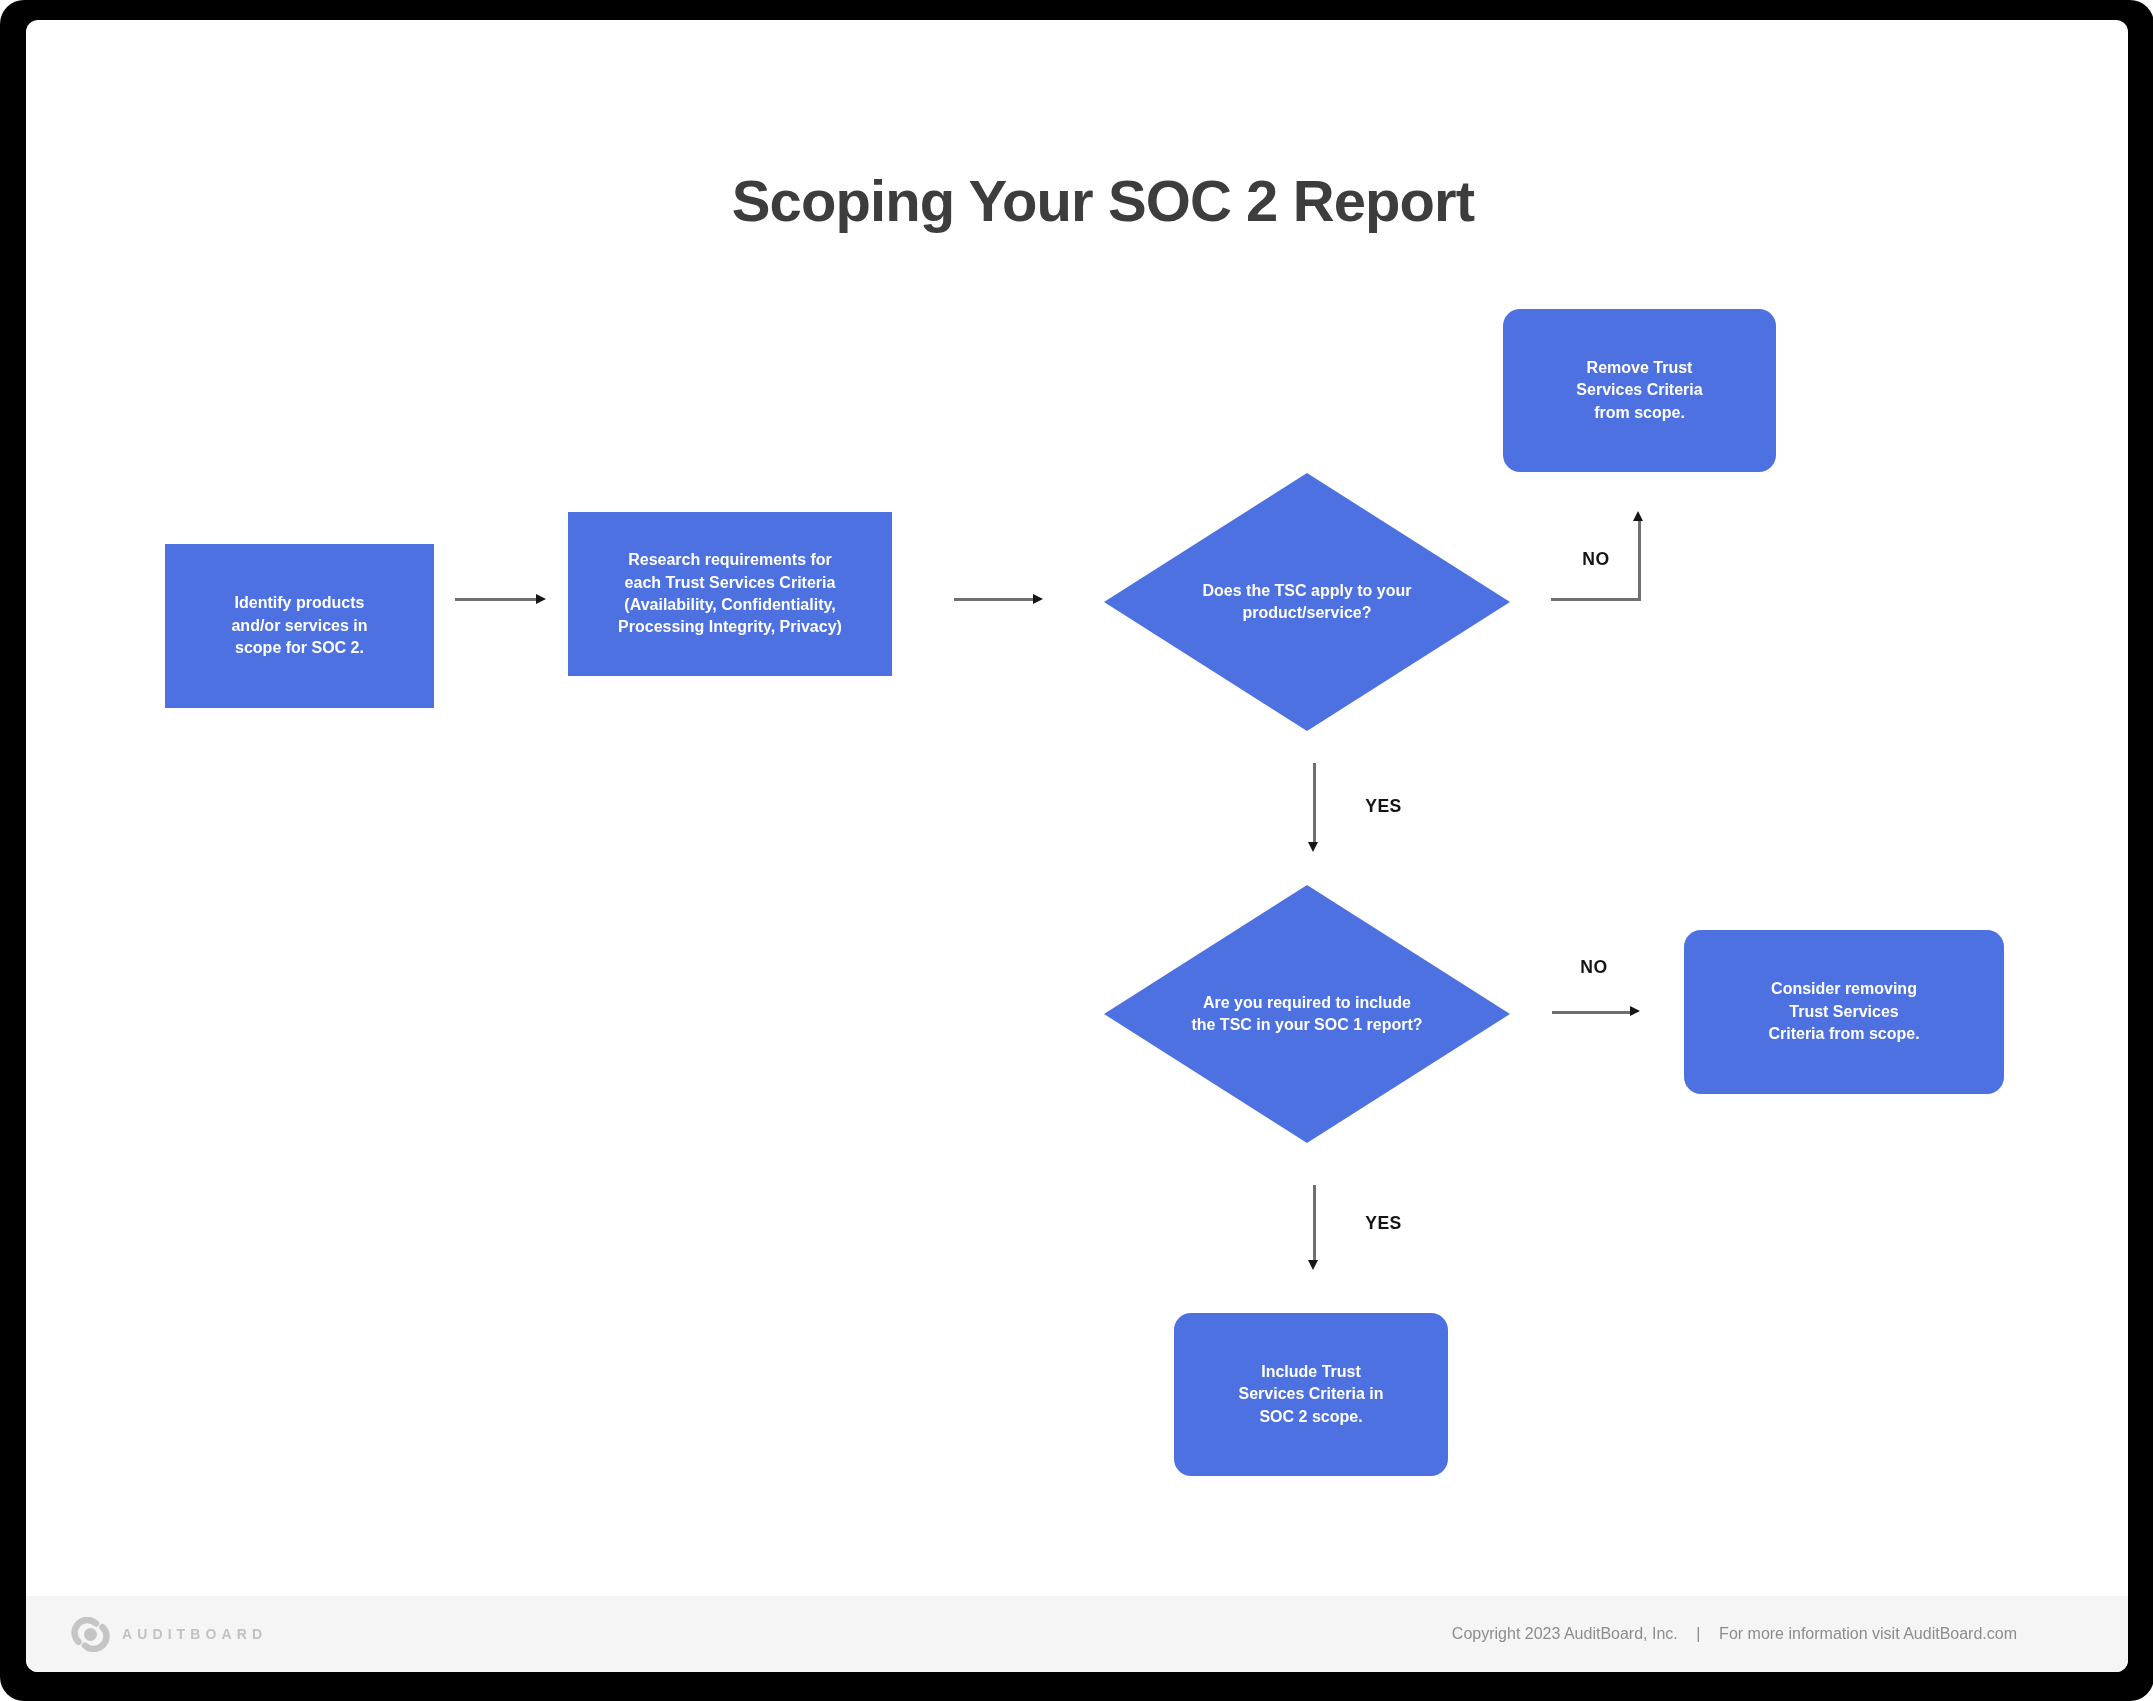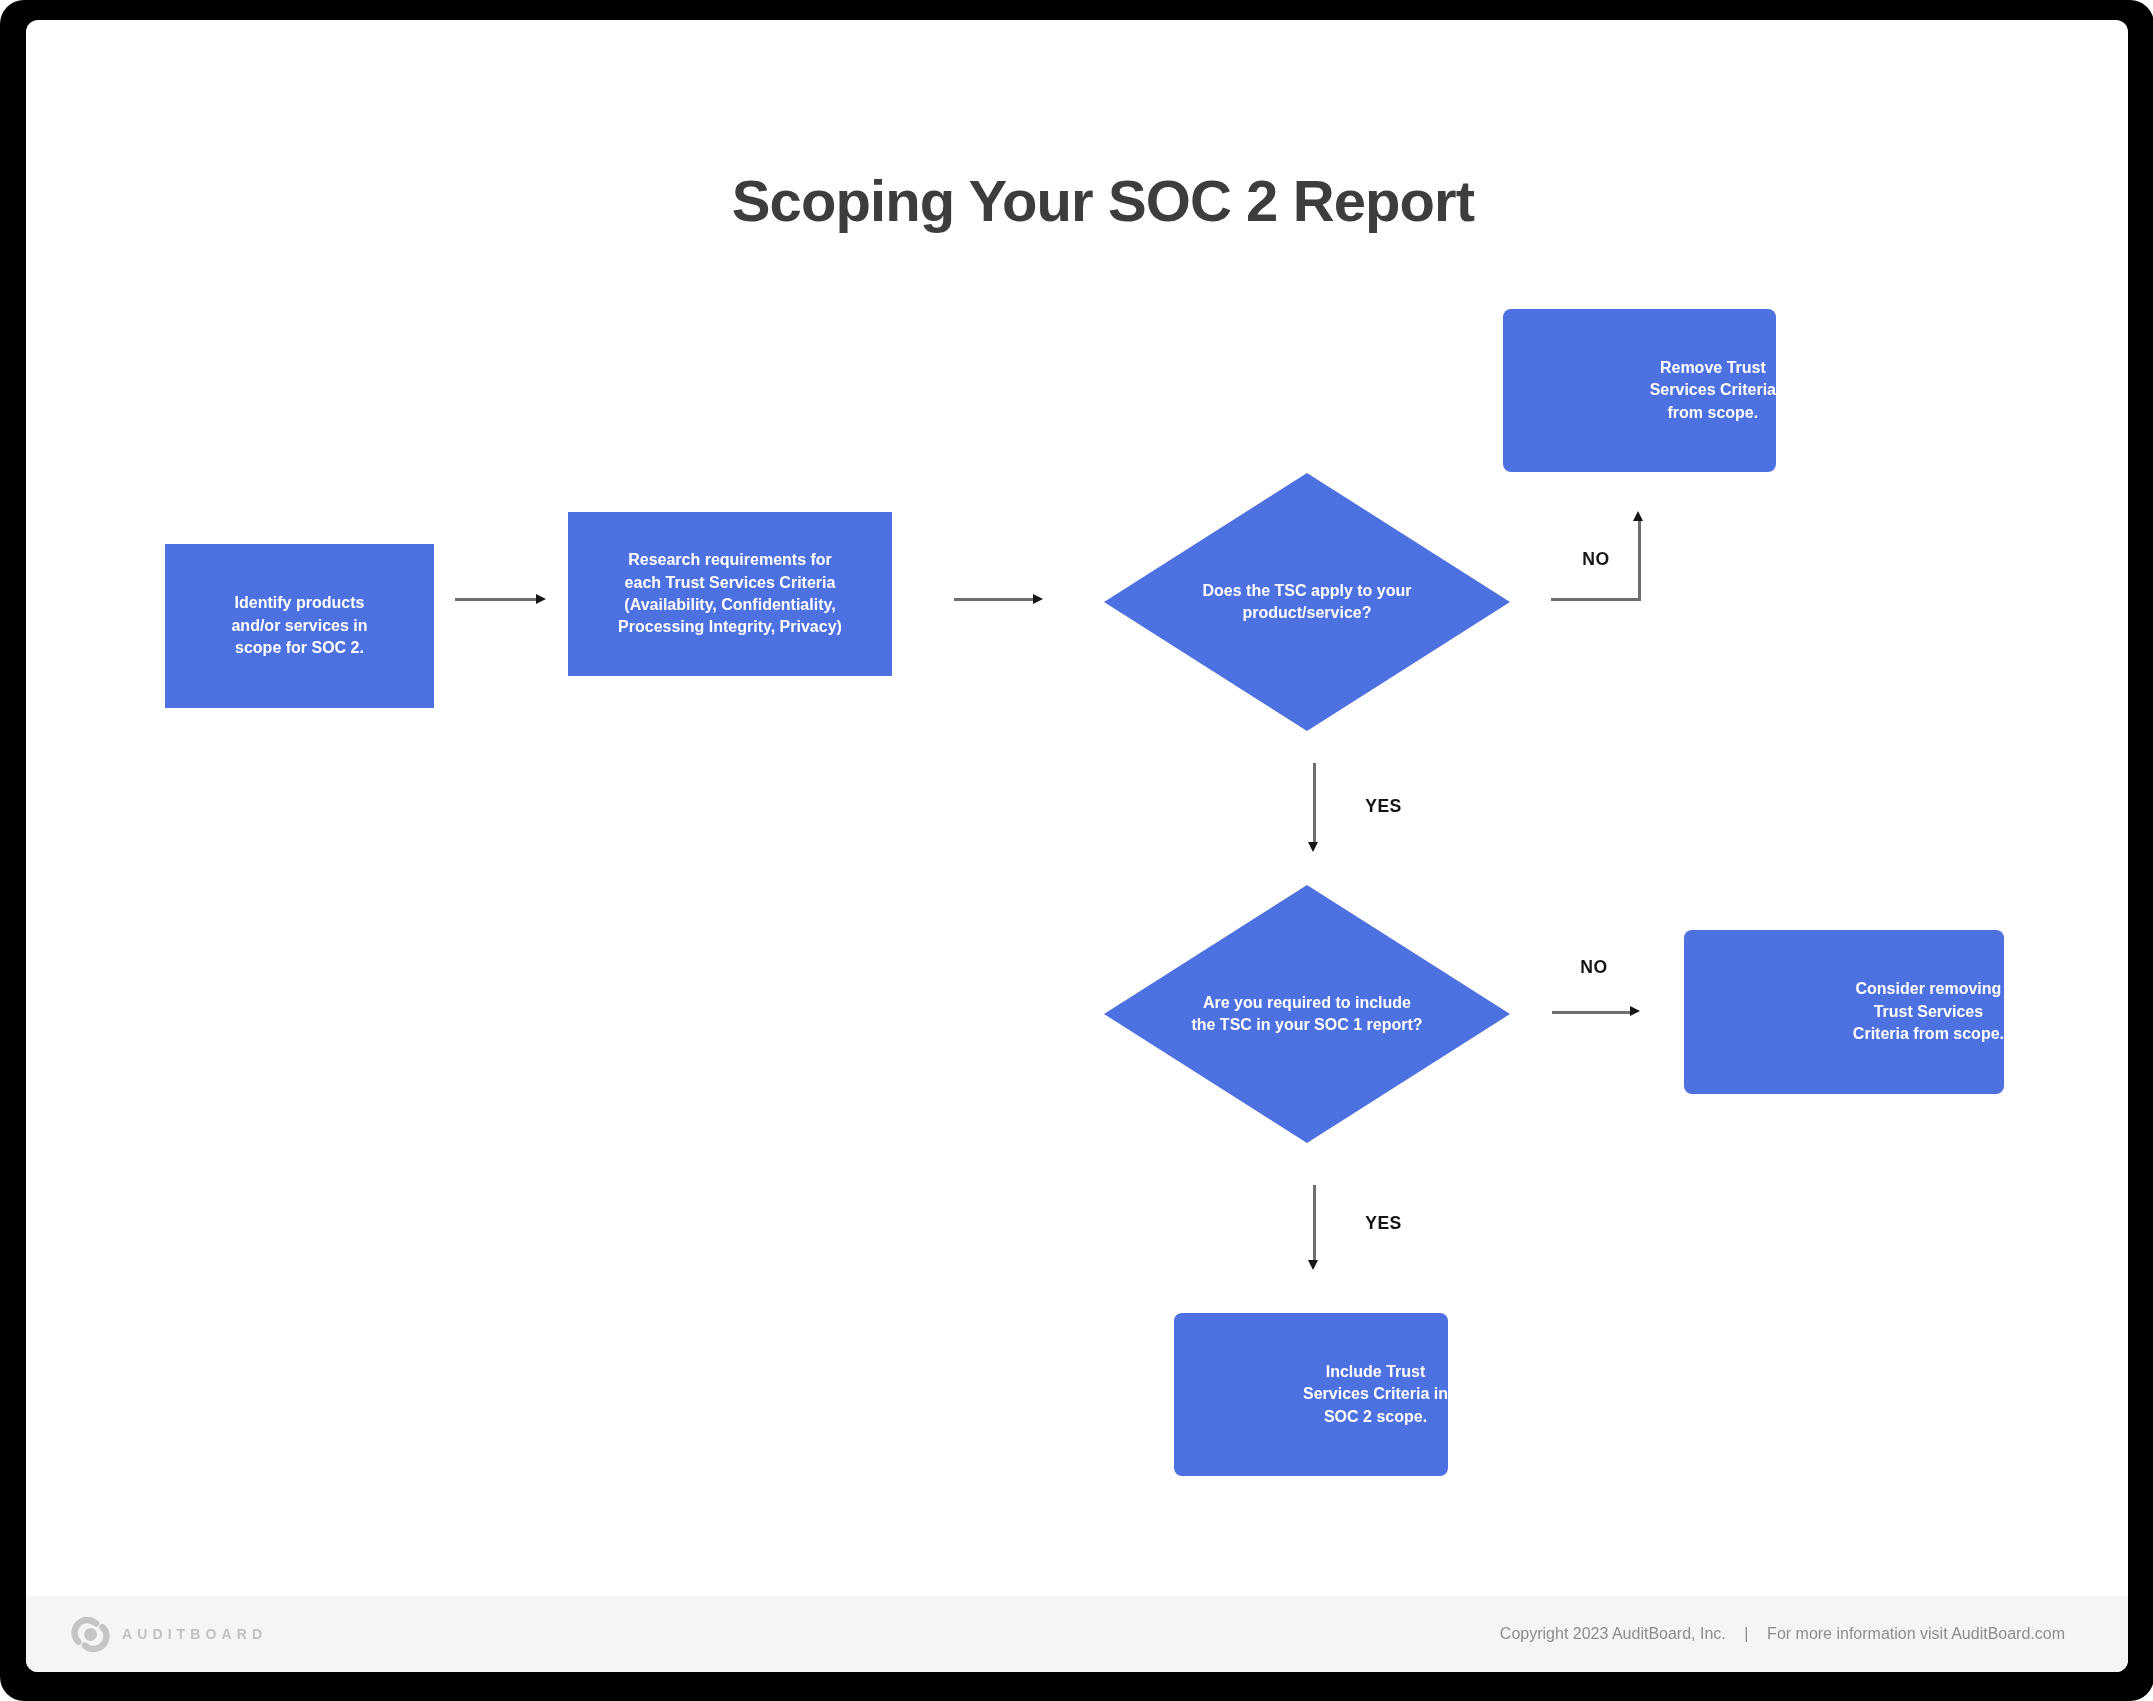--- a/index.html
+++ b/index.html
@@ -43,21 +43,21 @@
     text-align:center;
   }
   .node-label {
     color:#ffffff;
     font-weight:700;
     font-size:16px;
     line-height:1.4;
     white-space:pre-line;
   }
   .rect    { border-radius:0; }
-  .rounded { border-radius:8px;justify-content:flex-end; }
+  .rounded { border-radius:17px; }
   .diamond { clip-path:polygon(50% 0%, 100% 50%, 50% 100%, 0% 50%); background:#4d71e0; }
 
   #node-identify { left:165px;  top:544px;  width:269px; height:164px; }
   #node-research { left:568px;  top:512px;  width:324px; height:164px; }
   #node-decision1{ left:1104px; top:473px;  width:406px; height:258px; }
   #node-remove   { left:1503px; top:309px;  width:273px; height:163px; }
   #node-decision2{ left:1104px; top:885px;  width:406px; height:258px; }
   #node-consider { left:1684px; top:930px; width:320px; height:164px; }
   #node-include  { left:1174px; top:1313px; width:274px; height:163px; }
 
@@ -103,21 +103,21 @@
 
   
   .footer {
     position:absolute;
     left:0; right:0; bottom:0;
     height:76px;
     background:#f5f5f5;
     display:flex;
     align-items:center;
     justify-content:space-between;
-    padding:0 63px 0 44px;
+    padding:0 111px 0 44px;
   }
   .brand { display:flex; align-items:center; }
   .brand-icon { display:block; }
   .brand-name {
     margin-left:11px;
     font-size:14px;
     font-weight:700;
     letter-spacing:5.1px;
     color:#c2c2c2;
   }

